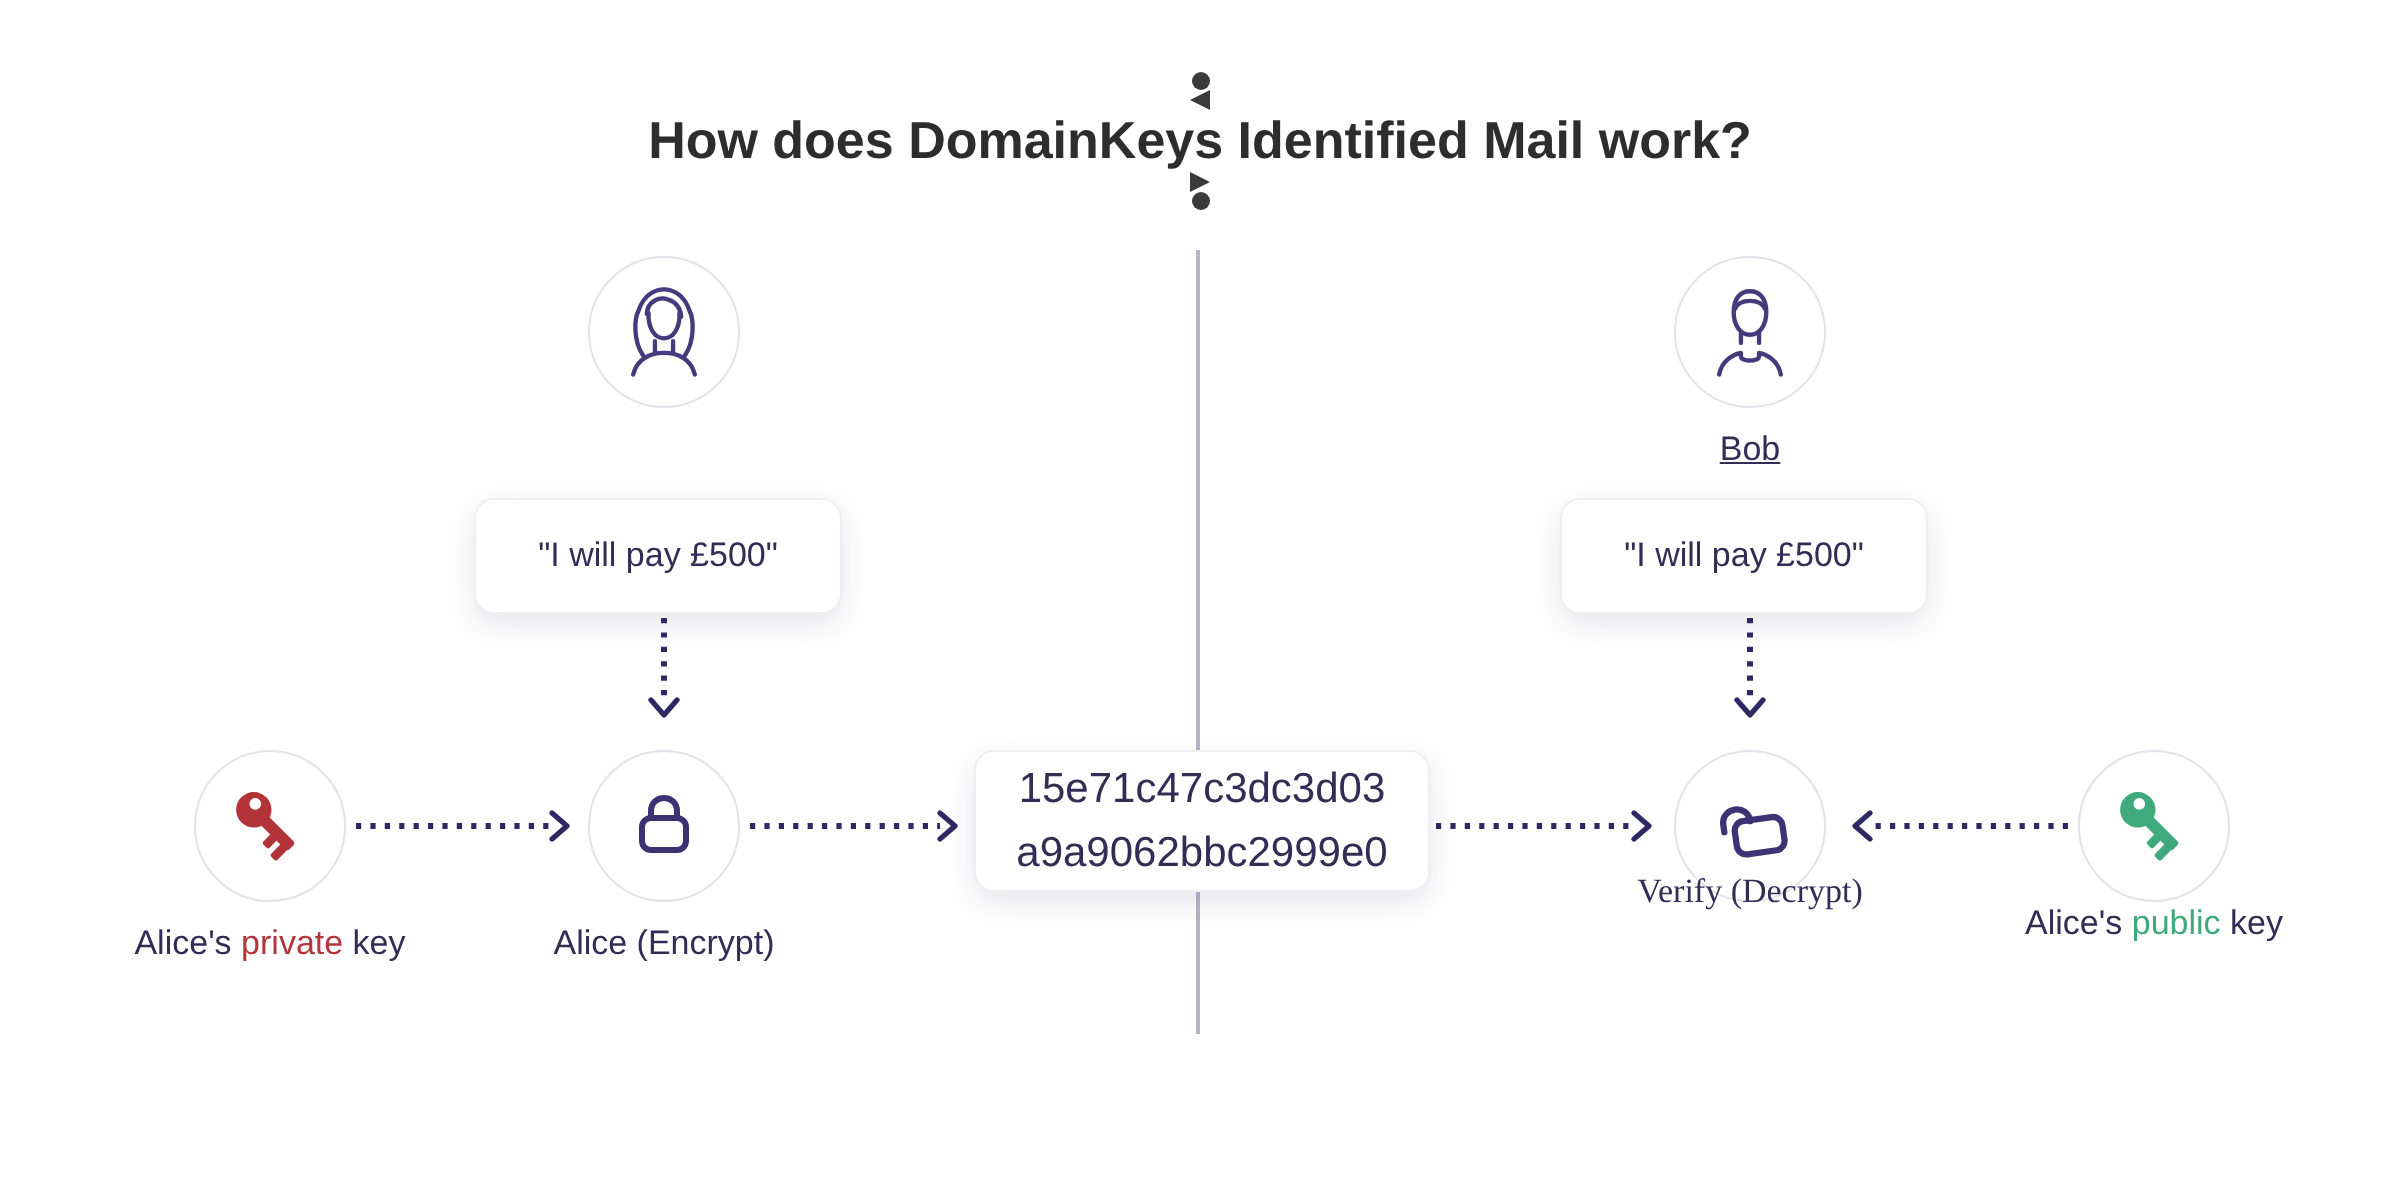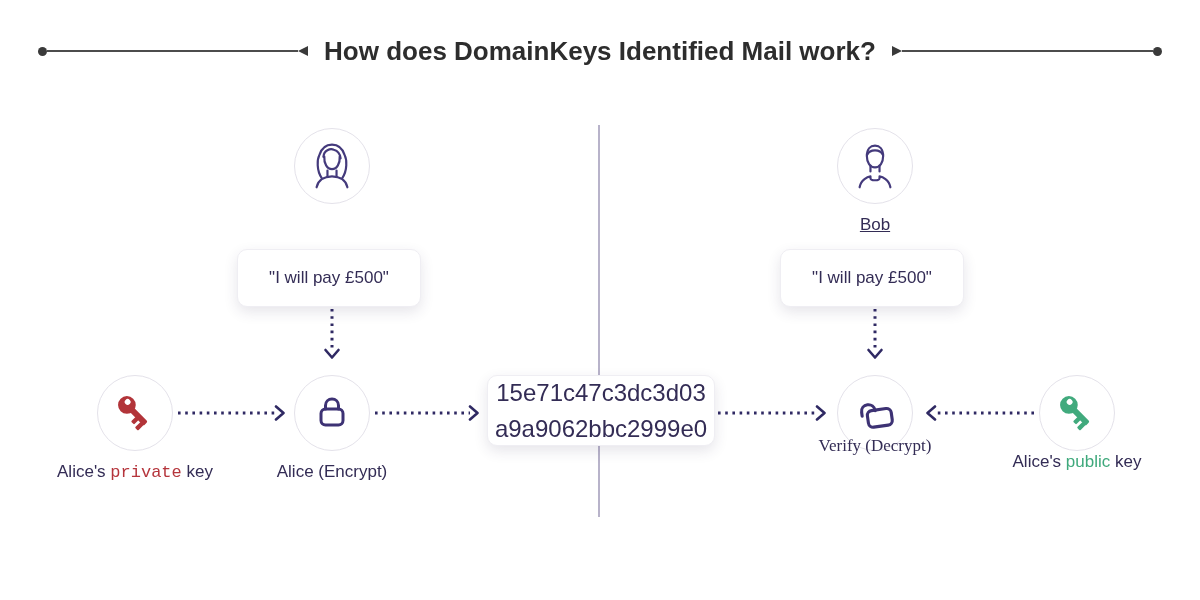--- a/index.html
+++ b/index.html
@@ -3,21 +3,21 @@
 <meta charset="utf-8">
 <style>
   html,body{margin:0;padding:0;background:#ffffff;}
   .canvas{
     position:relative;width:1200px;height:600px;background:#ffffff;overflow:hidden;
     font-family:"Liberation Sans", sans-serif;color:#332c55;
   }
   
   .title-row{
     position:absolute;top:36px;left:38px;right:38px;height:30px;
-    display:flex;align-items:center;
+    display:flex;align-items:center;flex-direction:column;
   }
   .t-dot{width:9px;height:9px;border-radius:50%;background:#3a3a3a;flex:0 0 auto;}
   .t-line{flex:1 1 auto;height:2px;background:#4c4c4c;}
   .t-tri{width:0;height:0;flex:0 0 auto;}
   .t-tri.left{border-top:5px solid transparent;border-bottom:5px solid transparent;border-right:10px solid #3a3a3a;}
   .t-tri.right{border-top:5px solid transparent;border-bottom:5px solid transparent;border-left:10px solid #3a3a3a;}
   .page-title{
     margin:0 16px;font-size:26px;font-weight:700;color:#2d2d2d;white-space:nowrap;letter-spacing:0;
   }
   
@@ -25,30 +25,30 @@
   
   .circle{
     position:absolute;width:76px;height:76px;border-radius:50%;
     background:#ffffff;border:1px solid #e4e2ea;box-sizing:border-box;
     display:flex;align-items:center;justify-content:center;
   }
   
   .label{
     position:absolute;text-align:center;font-size:17px;color:#332c55;white-space:nowrap;
   }
-  .label .red{color:#b5353c;font-family:Liberation Mono, monospace;}
+  .label .red{color:#b5353c;}
   .label .green{color:#3fa97c;}
   
   .box{
     position:absolute;background:#ffffff;border:1px solid #efeef3;border-radius:10px;
     box-shadow:0 5px 14px rgba(50,45,80,0.12);
     display:flex;align-items:center;justify-content:center;
     font-size:17px;color:#332c55;text-align:center;
   }
-  .hash-box{font-size:24px;line-height:1.5;}
+  .hash-box{font-size:21px;line-height:1.5;}
   .arrow{position:absolute;}
 </style>
 </head>
 <body>
 
 <div class="canvas">
 
   <div class="title-row">
     <span class="t-dot"></span>
     <span class="t-line"></span>

